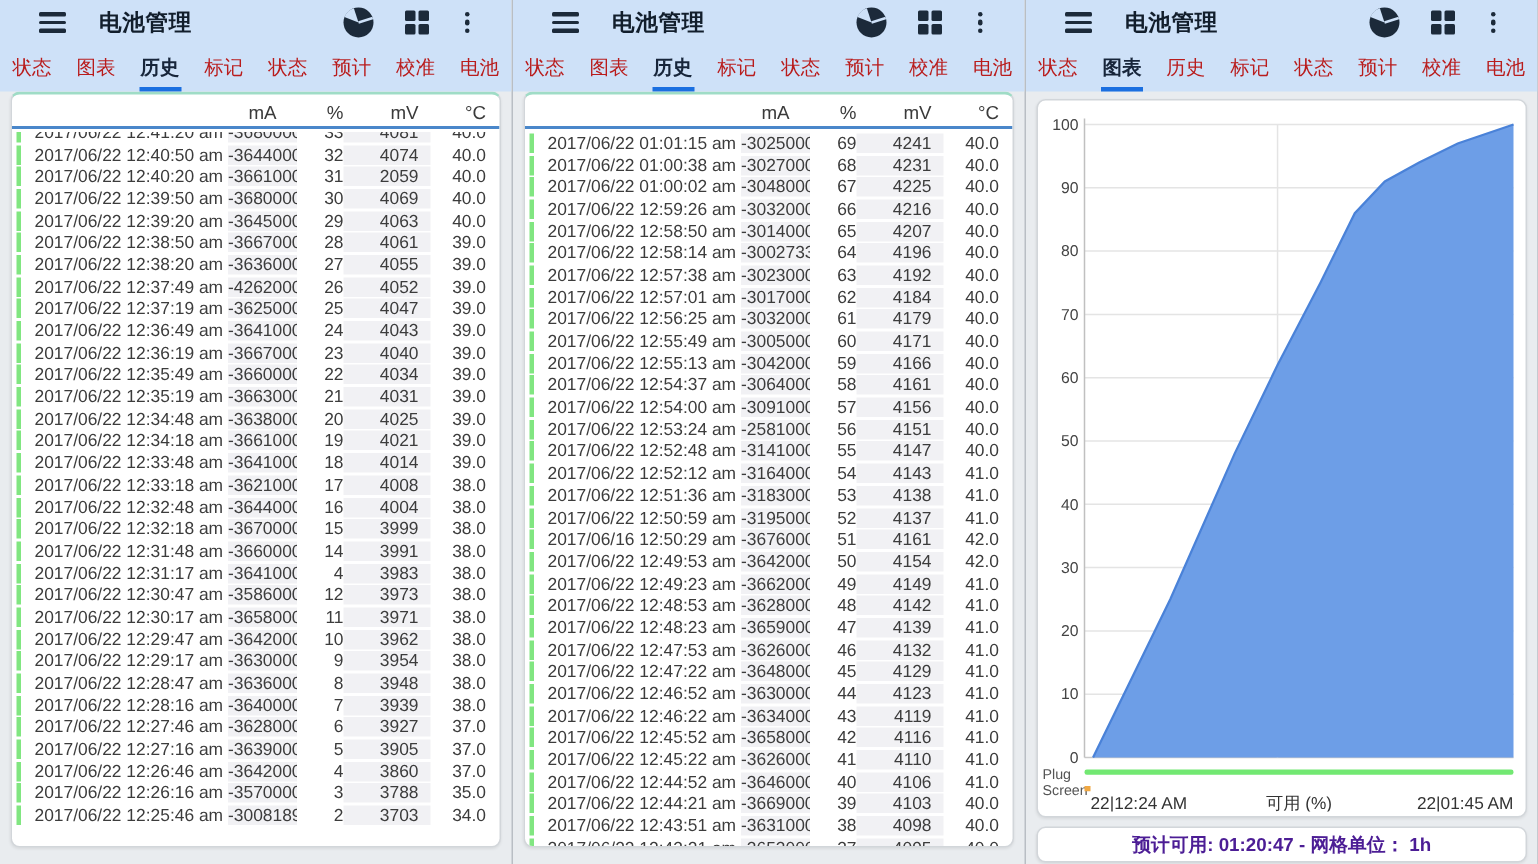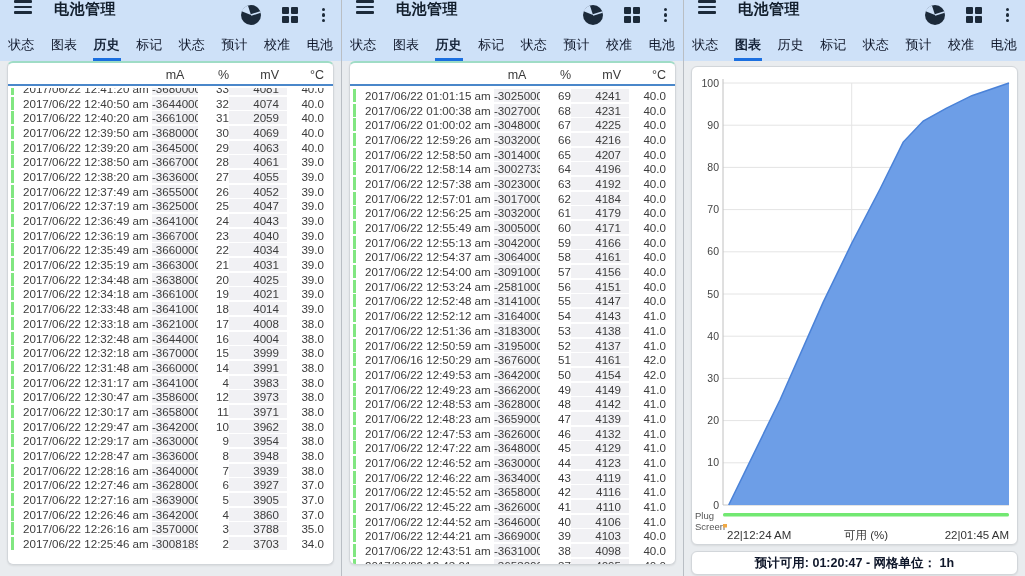--- a/index.html
+++ b/index.html
@@ -2,33 +2,33 @@
 <html><head>
 <meta charset="utf-8">
 <style>
   * { margin:0; padding:0; box-sizing:border-box; }
   html,body { width:1025px; height:576px; overflow:hidden; }
   body { font-family:"Liberation Sans", sans-serif; background:#b9bec4; display:flex; }
   .screen { width:341px; height:576px; background:#e9ecef; position:relative; overflow:hidden; }
   .screen + .screen { margin-left:1px; }
 
   
-  header { height:30px; background:#cee1f8; display:flex; padding:0 8px; }
+  header { height:30px; background:#cee1f8; display:flex; align-items:center; padding:0 20px; }
   .burger { width:18px; display:flex; flex-direction:column; gap:3px; margin-left:6px; cursor:pointer; }
   .burger i { display:block; height:2.5px; background:#1c2a3a; border-radius:1px; }
   .apptitle { font-size:15px; font-weight:bold; color:#121e2c; margin-left:22px; letter-spacing:0.5px; }
   .hicons { margin-left:auto; display:flex; align-items:center; gap:20px; padding-right:4px; }
   .gridic { width:16px; height:16px; display:grid; grid-template-columns:1fr 1fr; gap:2px; }
   .gridic b { background:#1c2a3a; border-radius:1px; }
   .dots { display:flex; flex-direction:column; gap:2.5px; padding:1px 4px; }
   .dots b { width:3.2px; height:3.2px; border-radius:50%; background:#1c2a3a; }
 
   
   .tabs { height:31px; background:#cee1f8; display:flex; align-items:stretch; }
-  .tab { flex:1; display:flex; align-items:center; justify-content:center; font-size:13px; color:#0f172a; cursor:pointer; }
+  .tab { flex:1; display:flex; align-items:center; justify-content:center; font-size:13px; color:#b91c1c; cursor:pointer; }
   .tab span { padding:5px 1px 4px; border-bottom:3px solid transparent; }
   .tab.active { color:#17253a; font-weight:bold; }
   .tab.active span { border-bottom-color:#1b6fe0; }
 
   
   .content { position:absolute; top:61px; left:0; right:0; bottom:0; }
   .card { background:#fff; border:1px solid #d2d6da; border-radius:6px; box-shadow:0 1px 2px rgba(0,0,0,0.08); }
   .table-card { position:absolute; top:0; left:7px; right:7px; height:504px; border-top:2px solid #9fdcc6; overflow:hidden; }
 
   .thead { display:flex; align-items:flex-end; height:23px; border-bottom:2px solid #4a87ca; font-size:12.5px; color:#3a3a3a; padding-bottom:2px; }
@@ -40,21 +40,21 @@
   .c-pct  { width:31px;  flex:none; text-align:right; }
   .c-mv   { width:58px;  flex:none; text-align:right; padding-right:8px; }
   .c-temp { width:44px;  flex:none; text-align:right; padding-right:7px; }
   .trow .c-ma, .trow .c-mv { background:#f1f1f4; }
   .thead .c-ma { text-align:center; }
 
   
   .chart-card { position:absolute; top:5px; left:7px; right:7px; height:479px; padding:2px 1px; }
   .chart-card svg { display:block; }
   .footer-card { position:absolute; top:490px; left:7px; right:7px; height:24px; display:flex; align-items:center; justify-content:center; }
-  .footer-card span { font-size:12.5px; font-weight:bold; color:#0f172a; }
+  .footer-card span { font-size:12.5px; font-weight:bold; color:#4c1d95; }
 </style>
 </head>
 <body>
 
 <div class="screen">
   <header>
     <div class="burger">
         <i></i>
         <i></i>
         <i></i>
@@ -169,21 +169,21 @@
               <span class="marker"></span>
               <span class="c-date">2017/06/22 12:38:20 am</span>
               <span class="c-ma">-3636000</span>
               <span class="c-pct">27</span>
               <span class="c-mv">4055</span>
               <span class="c-temp">39.0</span>
             </div>
             <div class="trow">
               <span class="marker"></span>
               <span class="c-date">2017/06/22 12:37:49 am</span>
-              <span class="c-ma">-3655000</span>
+              <span class="c-ma">-4262000</span>
               <span class="c-pct">26</span>
               <span class="c-mv">4052</span>
               <span class="c-temp">39.0</span>
             </div>
             <div class="trow">
               <span class="marker"></span>
               <span class="c-date">2017/06/22 12:37:19 am</span>
               <span class="c-ma">-3625000</span>
               <span class="c-pct">25</span>
               <span class="c-mv">4047</span>

